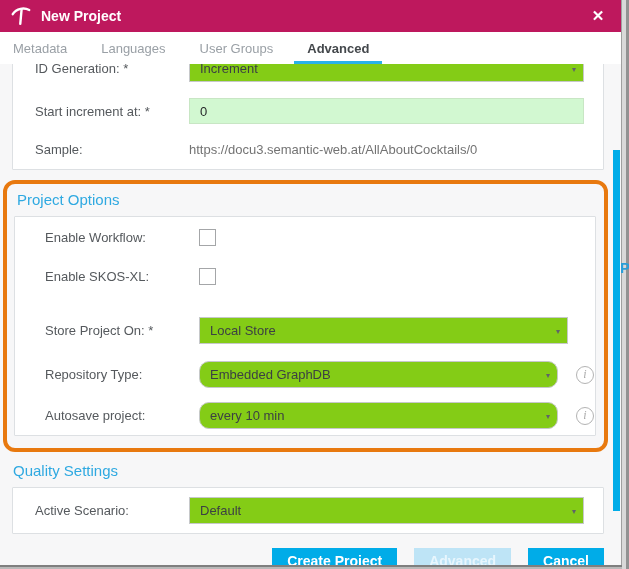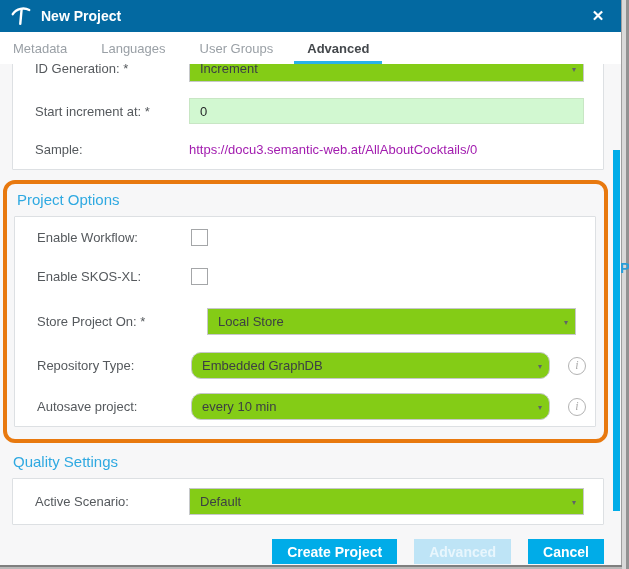--- a/index.html
+++ b/index.html
@@ -12,21 +12,21 @@
   }
   .dialog {
     position: absolute; left: 0; top: 0;
     width: 622px; height: 565px;
     background: #f7f7f8;
     border-right: 1px solid #a0a0a0;
     overflow: hidden;
   }
   
   .titlebar {
-    height: 32px; background: #0369a1;
+    height: 32px; background: #be185d;
     display: flex; align-items: center;
     padding: 0 14px 0 10px;
   }
   .logo { width: 22px; height: 22px; flex: none; }
   .title { color:#fff; font-size:14px; font-weight:bold; margin-left:9px; }
   .close {
     margin-left:auto; color:#fff; font-size:15px; font-weight:bold;
     width:18px; text-align:center; cursor:pointer; line-height:18px;
   }
   
@@ -65,43 +65,43 @@
   .select.fixed { flex:none; width:359px;border-radius:10px; }
   .caret {
     position:absolute; right:7px; top:50%; transform:translateY(-50%);
     font-size:8px; color:#5f6368;
   }
   .input-green {
     flex:1; height:26px; background:#d2f8d1; border:1px solid #c8e6c4;
     padding:0 10px; font-size:13px; color:#26282a; outline:none;
     font-family:"Liberation Sans",sans-serif;
   }
-  .sample-text { font-size:13px; color:#a21caf; }
+  .sample-text { font-size:13px; color:#737373; }
   .checkbox {
     width:17px; height:17px; background:#fff;
     border:1px solid #a4a6a8; cursor:pointer; flex:none;
   }
   .info {
     flex:none; margin-left:18px; width:18px; height:18px;
     border:1px solid #b3b3b3; border-radius:50%;
     color:#ababab; font-family:"Liberation Serif", serif; font-style:italic;
     font-size:12px; display:flex; align-items:center; justify-content:center;
     cursor:pointer;
   }
   
   .orange {
     margin:10px 0 0 3px; width:605px;
     border:4px solid #E8790F; border-radius:12px;
     padding:7px 0 12px;
   }
   .section-title { color:#2fa9e1; font-size:15px; margin-left:10px; }
-  #box2 { margin:8px 0 0 7px; width:582px; padding:12px 0 6px; }
+  #box2 { margin:8px 0 0 7px; width:582px; padding:12px 8px 6px; }
   .row-cb1 { margin-bottom:22px; }
-  .row-cb2 { margin-bottom:23px; }
-  .row-store { margin-bottom:17px;gap:16px; }
+  .row-cb2 { margin-bottom:32px; }
+  .row-store { margin-bottom:17px; }
   .row-repo { margin-bottom:14px; }
   
   .q-title { margin:10px 0 0 13px; }
   #box3 { margin-top:8px; padding:9px 0; }
   
   .footer {
     display:flex; justify-content:flex-end; gap:17px;
     margin:14px 9px 0 0;
   }
   .btn {

